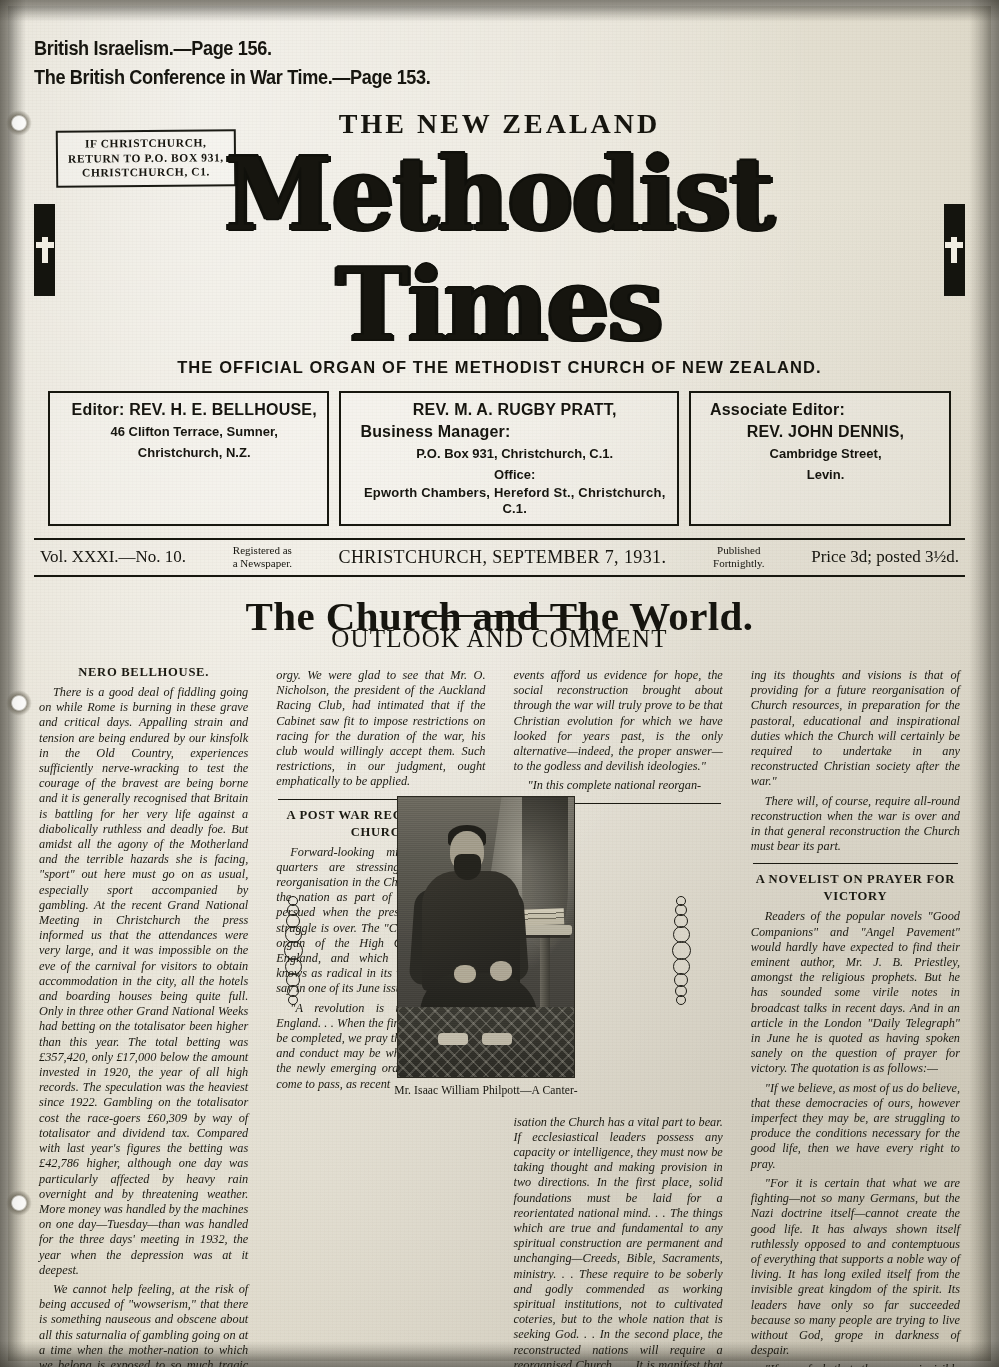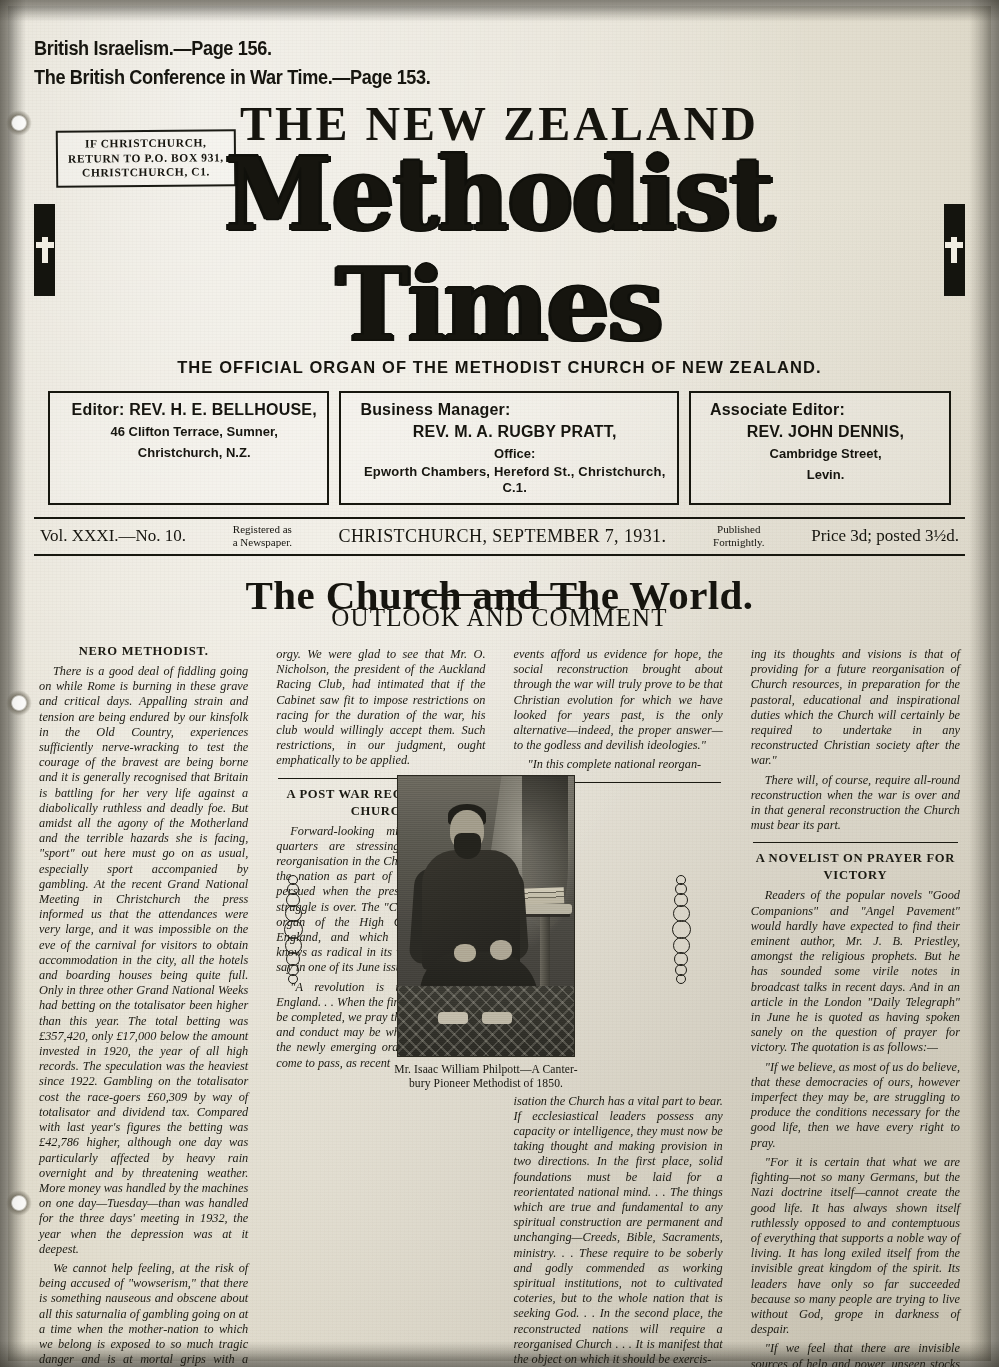--- a/index.html
+++ b/index.html
@@ -82,21 +82,21 @@
     line-height:14.5px;
     text-align:center;
     transform: rotate(-0.5deg);
   }
 
   
   .masthead { text-align:center; margin-top:6px; }
   .mast-top {
     font-family:"Liberation Serif", serif;
     font-weight:bold;
-    font-size:48px;
+    font-size:28px;
     letter-spacing:3px;
     line-height:48px;
     margin-top: 8px;
   }
   .mast-main-wrap {
     display:flex; align-items:center; justify-content:center; gap:14px;
     margin-top:-2px;
   }
   .mast-title {
     font-family:"DejaVu Serif", serif;
@@ -396,22 +396,23 @@
       <div class="mast-sub">THE OFFICIAL ORGAN OF THE METHODIST CHURCH OF NEW ZEALAND.</div>
     </div>
 
     <div class="imprint-row">
       <div class="imp-box imp-editor">
         <div class="l1">Editor:  REV. H. E. BELLHOUSE,</div>
         <div class="l2">46 Clifton Terrace, Sumner,</div>
         <div class="l2">Christchurch, N.Z.</div>
       </div>
       <div class="imp-box imp-business">
+        <div class="l1">REV. M. A. RUGBY PRATT,</div>
         <div class="l1" style="text-align:left">Business Manager:</div>
-        <div class="l1">REV. M. A. RUGBY PRATT,</div>
+        <div class="l2">P.O. Box 931, Christchurch, C.1.</div>
         <div class="l2">Office:</div>
         <div class="small">Epworth Chambers, Hereford St., Christchurch, C.1.</div>
       </div>
       <div class="imp-box imp-assoc">
         <div class="l1" style="text-align:left">Associate Editor:</div>
         <div class="l1">REV. JOHN DENNIS,</div>
         <div class="l2">Cambridge Street,</div>
         <div class="l2">Levin.</div>
       </div>
     </div>
@@ -432,21 +433,21 @@
 
     <div class="mainhead">
       <div class="h1">The Church and The World.</div>
       <div class="head-rule"></div>
       <div class="h2">OUTLOOK AND COMMENT</div>
     </div>
 
     <div class="cols">
 
       <div class="col">
-        <div class="sec-head first">NERO METHODIST.</div>
+        <div class="sec-head first">NERO BELLHOUSE.</div>
         <p>There is a good deal of fiddling going on while Rome is burning in these grave and critical days. Appalling strain and tension are being endured by our kinsfolk in the Old Country, experiences sufficiently nerve-wracking to test the courage of the bravest are being borne and it is generally recognised that Britain is battling for her very life against a diabolically ruthless and deadly foe. But amidst all the agony of the Motherland and the terrible hazards she is facing, "sport" out here must go on as usual, especially sport accompanied by gambling. At the recent Grand National Meeting in Christchurch the press informed us that the attendances were very large, and it was impossible on the eve of the carnival for visitors to obtain accommodation in the city, all the hotels and boarding houses being quite full. Only in three other Grand National Weeks had betting on the totalisator been higher than this year. The total betting was £357,420, only £17,000 below the amount invested in 1920, the year of all high records. The speculation was the heaviest since 1922. Gambling on the totalisator cost the race-goers £60,309 by way of totalisator and dividend tax. Compared with last year's figures the betting was £42,786 higher, although one day was particularly affected by heavy rain overnight and by threatening weather. More money was handled by the machines on one day—Tuesday—than was handled for the three days' meeting in 1932, the year when the depression was at it deepest.</p>
         <p>We cannot help feeling, at the risk of being accused of "wowserism," that there is something nauseous and obscene about all this saturnalia of gambling going on at a time when the mother-nation to which we belong is exposed to so much tragic danger and is at mortal grips with a relentless enemy. We wonder that the Government does not intervene to apply some closure at least, even though it coined £33,000 as its share of the betting</p>
       </div>
 
       <div class="col">
         <p class="noindent">orgy. We were glad to see that Mr. O. Nicholson, the president of the Auckland Racing Club, had intimated that if the Cabinet saw fit to impose restrictions on racing for the duration of the war, his club would willingly accept them. Such restrictions, in our judgment, ought emphatically to be applied.</p>
         <div class="subrule"></div>
         <div class="sec-head first">A POST WAR REORGANISED CHURCH</div>
         <p>Forward-looking minds in various quarters are stressing the need for reorganisation in the Church as well as in the nation as part of the policy to be persued when the present international struggle is over. The "Church Times," the organ of the High Church party in England, and which has never been knows as radical in its views, had this to say in one of its June issues:</p>
         <p>"A revolution is taking place in England. . . When the final stages come to be completed, we pray that Christian faith and conduct may be wholly embodied in the newly emerging order. If that should come to pass, as recent</p>
@@ -510,20 +511,19 @@
             <div class="ph-lap"></div>
             <div class="ph-handL"></div>
             <div class="ph-handR"></div>
             <div class="ph-floor"></div>
             <div class="ph-shoeL"></div>
             <div class="ph-shoeR"></div>
             <div class="ph-grain"></div>
           </div>
           <div class="caption">
             <div>Mr. Isaac William Philpott—A Canter-</div>
-            <div>bury Pioneer Methodist of 1850.</div>
           </div>
         </div>
       </div>
 
     </div>
   </div>
 </div>
 
 </body></html>

